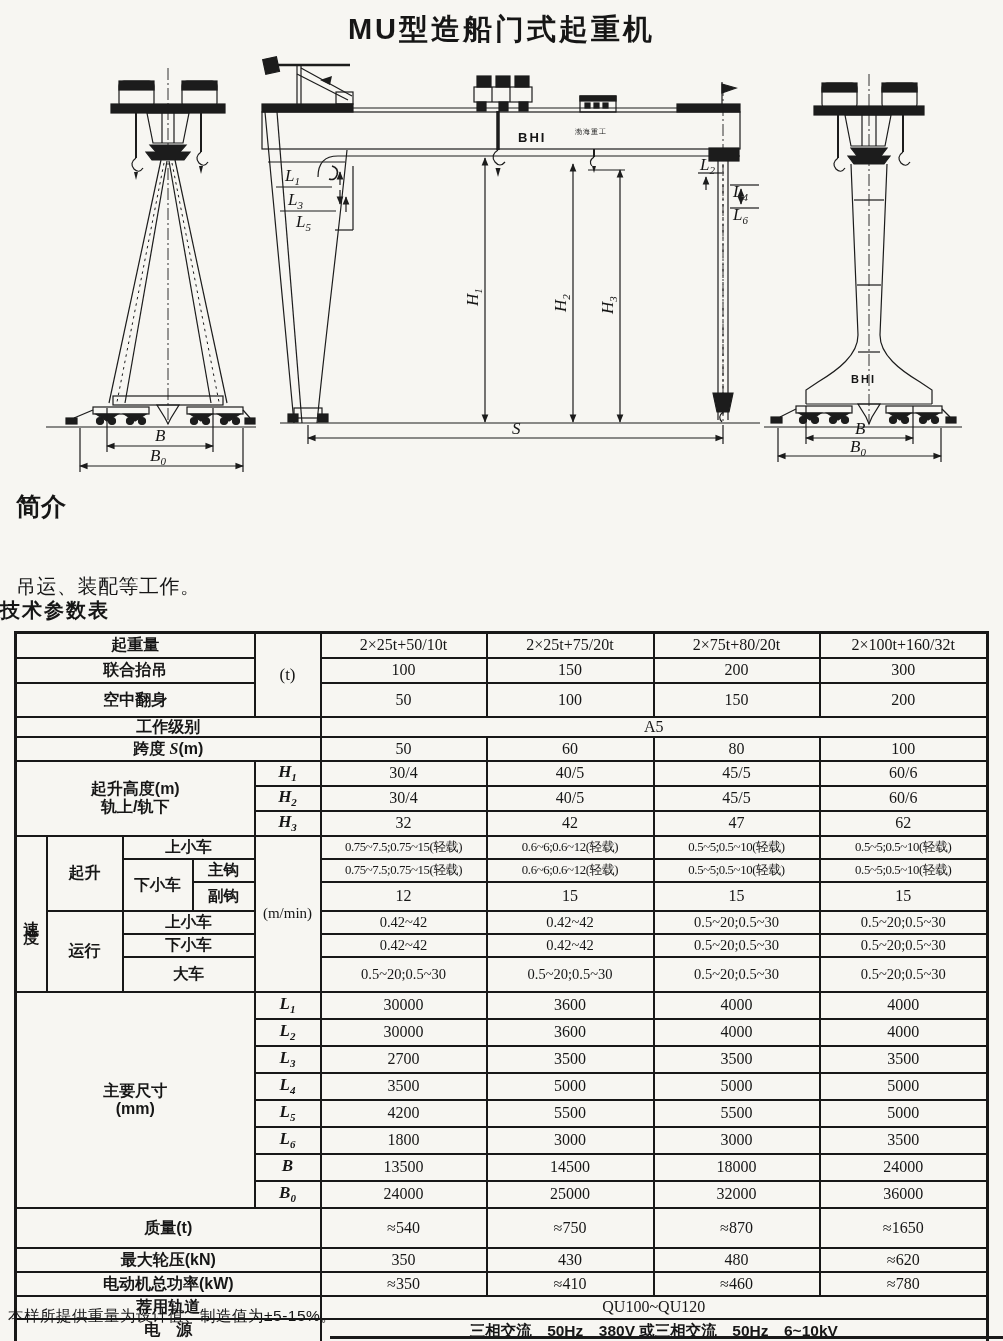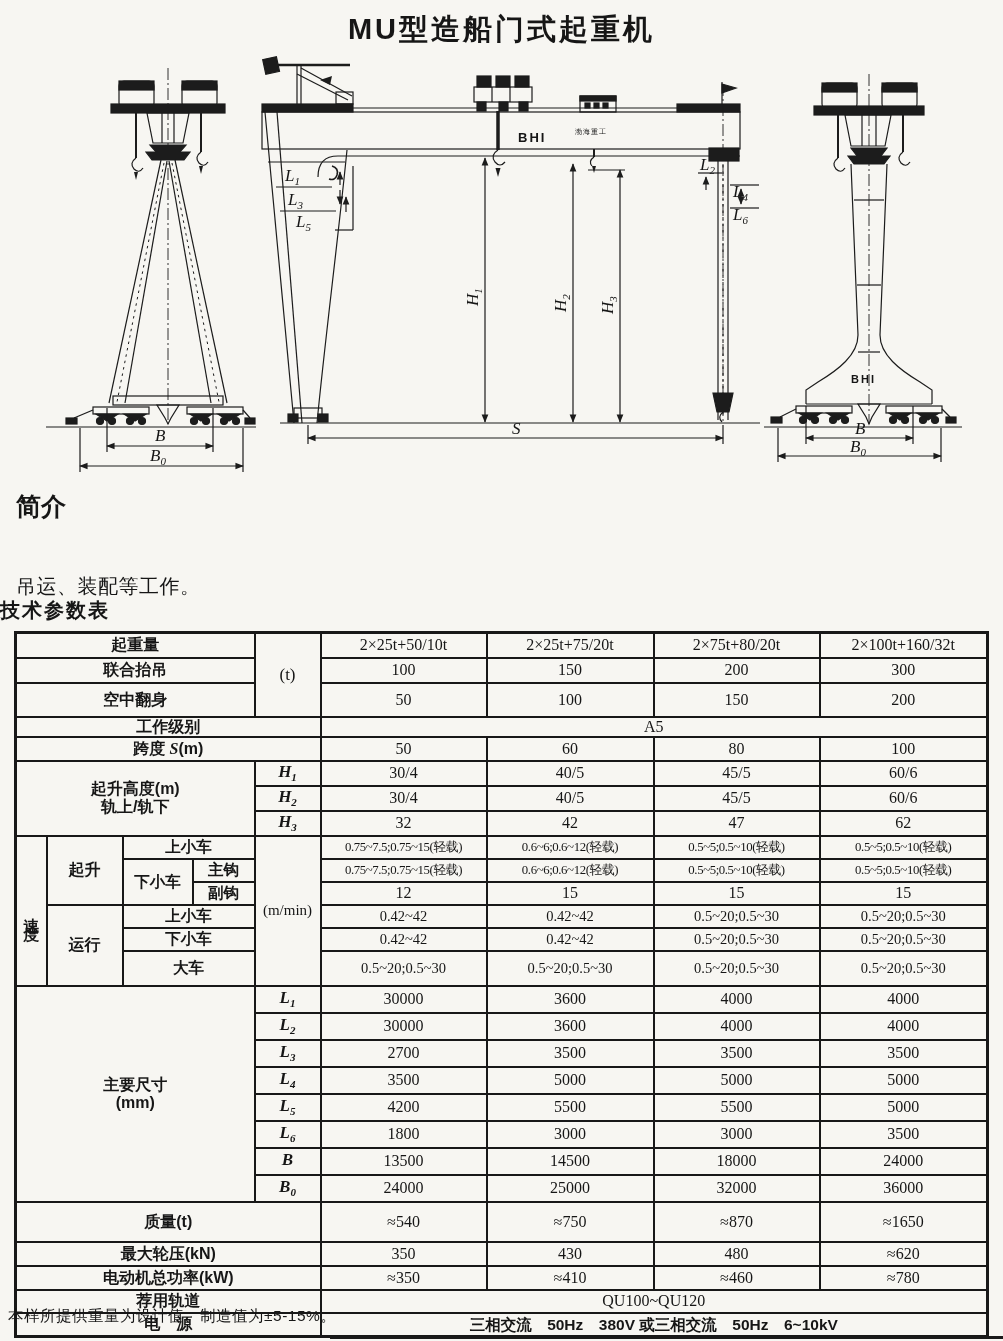--- a/index.html
+++ b/index.html
@@ -369,21 +369,21 @@
       <td class="val sm">0.5~5;0.5~10(轻载)</td>
     </tr>
     <tr style="height:23px">
       <td class="lbl2" rowspan="2">下小车</td>
       <td class="lbl2">主钩</td>
       <td class="val sm">0.75~7.5;0.75~15(轻载)</td>
       <td class="val sm">0.6~6;0.6~12(轻载)</td>
       <td class="val sm">0.5~5;0.5~10(轻载)</td>
       <td class="val sm">0.5~5;0.5~10(轻载)</td>
     </tr>
-    <tr style="height:23px">
+    <tr style="height:29px">
       <td class="lbl2">副钩</td>
       <td class="val">12</td>
       <td class="val">15</td>
       <td class="val">15</td>
       <td class="val">15</td>
     </tr>
     <tr style="height:23px">
       <td class="lbl" rowspan="3">运行</td>
       <td class="lbl2" colspan="2">上小车</td>
       <td class="val md">0.42~42</td>

